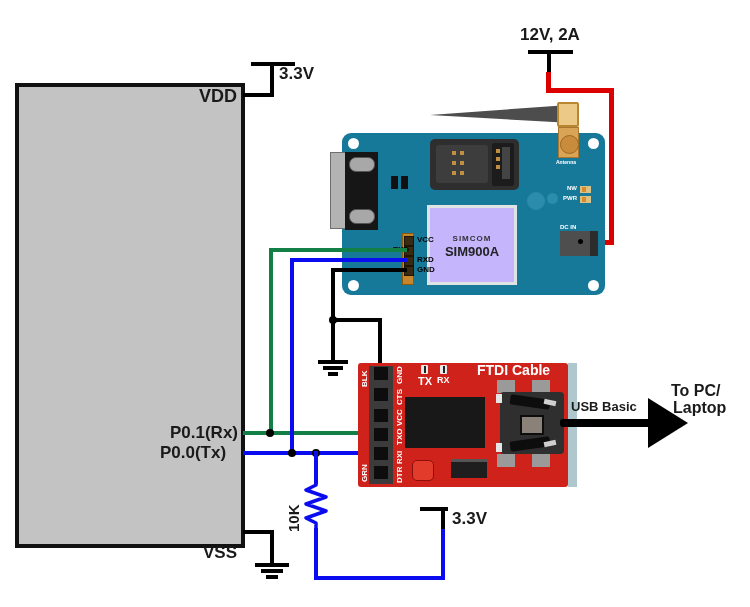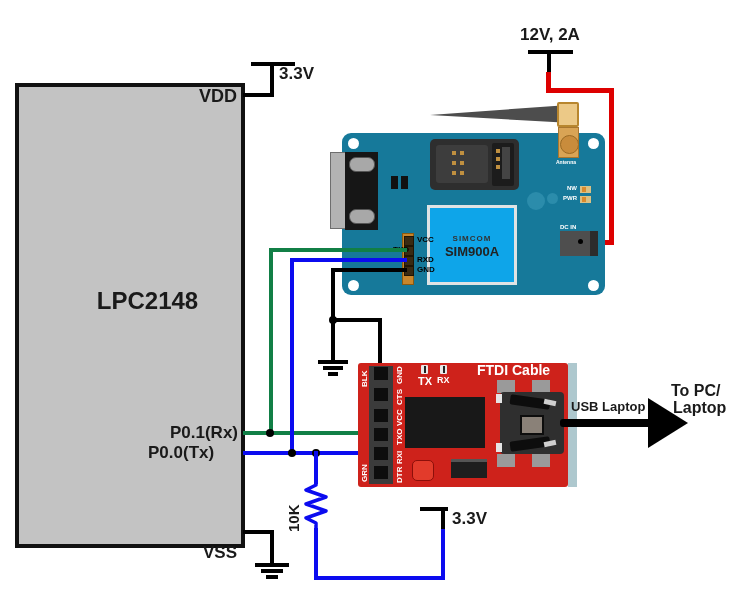--- a/index.html
+++ b/index.html
@@ -18,24 +18,23 @@
   .pin-sq{position:absolute;width:14px;height:13px;background:#0d0d0d;}
   .simpin{position:absolute;width:8px;height:8px;background:#3a2a12;border:1px solid #201504;}
   .pad{position:absolute;width:18px;height:13px;background:#9a9a9a;}
 </style>
 </head>
 <body>
 
 <div id="canvas">
 
   <div class="abs" style="left:15px;top:83px;width:230px;height:465px;background:#c3c3c3;border:4px solid #111;box-sizing:border-box;"></div>
-  <div class="txt" style="left:90px;top:287px;width:115px;font-size:24px;text-align:center;">LPC2148</div>
   <div class="txt" style="left:185px;top:86px;width:52px;font-size:18px;text-align:right;">VDD</div>
   <div class="txt" style="left:148px;top:423px;width:90px;font-size:17px;text-align:right;">P0.1(Rx)</div>
-  <div class="txt" style="left:148px;top:443px;width:90px;font-size:17px;text-align:left;">P0.0(Tx)</div>
+  <div class="txt" style="left:148px;top:443px;width:90px;font-size:17px;text-align:center;">P0.0(Tx)</div>
   <div class="txt" style="left:185px;top:523px;width:52px;font-size:17px;text-align:right;margin-top:20px;">VSS</div>
 
   <div>
     <div class="wire" style="left:251px;top:62px;width:44px;height:4px;background:#000;"></div>
     <div class="wire" style="left:270px;top:62px;width:4px;height:35px;background:#000;"></div>
     <div class="wire" style="left:243px;top:93px;width:31px;height:4px;background:#000;"></div>
   </div>
   <div class="txt" style="left:279px;top:64px;font-size:17px;">3.3V</div>
 
   <div class="txt" style="left:520px;top:25px;font-size:17px;">12V, 2A</div>
@@ -79,21 +78,21 @@
     <div class="abs" style="left:30px;top:22px;width:4px;height:4px;background:#c09040;"></div>
     <div class="abs" style="left:22px;top:32px;width:4px;height:4px;background:#c09040;"></div>
     <div class="abs" style="left:30px;top:32px;width:4px;height:4px;background:#c09040;"></div>
     <div class="abs" style="left:62px;top:4px;width:22px;height:43px;background:#1c1c1c;border-radius:2px;"></div>
     <div class="abs" style="left:66px;top:10px;width:4px;height:4px;background:#c09040;"></div>
     <div class="abs" style="left:66px;top:18px;width:4px;height:4px;background:#c09040;"></div>
     <div class="abs" style="left:66px;top:26px;width:4px;height:4px;background:#c09040;"></div>
     <div class="abs" style="left:72px;top:8px;width:8px;height:32px;background:#444;"></div>
   </div>
 
-  <div class="abs" style="left:427px;top:205px;width:90px;height:80px;background:#0ea5e9;border:3px solid #dfe3e4;box-sizing:border-box;text-align:center;">
+  <div class="abs" style="left:427px;top:205px;width:90px;height:80px;background:#c4b5fd;border:3px solid #dfe3e4;box-sizing:border-box;text-align:center;">
     <div style="margin-top:26px;font-size:8px;font-weight:bold;color:#333;letter-spacing:1px;">SIMCOM</div>
     <div style="margin-top:1px;font-size:13px;font-weight:bold;color:#222;">SIM900A</div>
   </div>
 
   <div class="wtxt" style="left:567px;top:185px;font-size:6px;">NW</div>
   <div class="abs" style="left:580px;top:186px;width:11px;height:7px;background:#d9c083;">
     <div class="abs" style="left:2px;top:1px;width:4px;height:5px;background:#d98a2c;"></div>
   </div>
   <div class="wtxt" style="left:563px;top:195px;font-size:6px;">PWR</div>
   <div class="abs" style="left:580px;top:196px;width:11px;height:7px;background:#d9c083;">
@@ -221,17 +220,17 @@
     <div class="abs" style="left:44px;top:8px;width:12px;height:5px;background:#cfcfcf;transform:rotate(12deg);"></div>
     <div class="abs" style="left:44px;top:49px;width:12px;height:5px;background:#cfcfcf;transform:rotate(-12deg);"></div>
     <div class="abs" style="left:-4px;top:2px;width:6px;height:9px;background:#e5e5e5;"></div>
     <div class="abs" style="left:-4px;top:51px;width:6px;height:9px;background:#e5e5e5;"></div>
   </div>
 
   <div>
     <div class="wire" style="left:560px;top:419px;width:92px;height:8px;background:#000;border-radius:3px;"></div>
     <div class="abs" style="left:648px;top:398px;width:0;height:0;border-left:40px solid #000;border-top:25px solid transparent;border-bottom:25px solid transparent;"></div>
   </div>
-  <div class="txt" style="left:571px;top:399px;font-size:13px;">USB Laptop</div>
+  <div class="txt" style="left:571px;top:399px;font-size:13px;">USB Basic</div>
   <div class="txt" style="left:671px;top:382px;font-size:16px;">To PC/</div>
   <div class="txt" style="left:673px;top:399px;font-size:16px;text-align:center;">Laptop</div>
 
 </div>
 
 </body></html>

